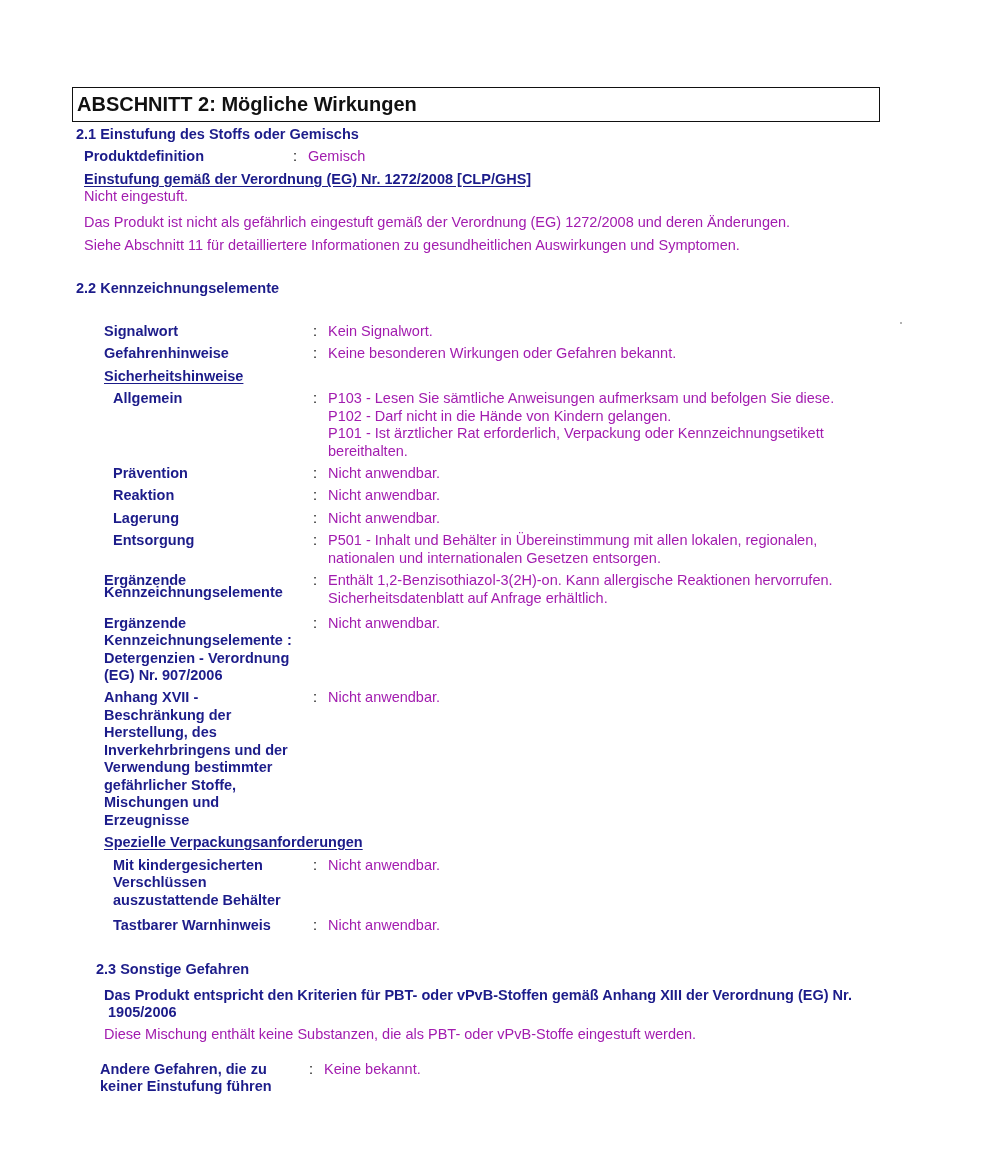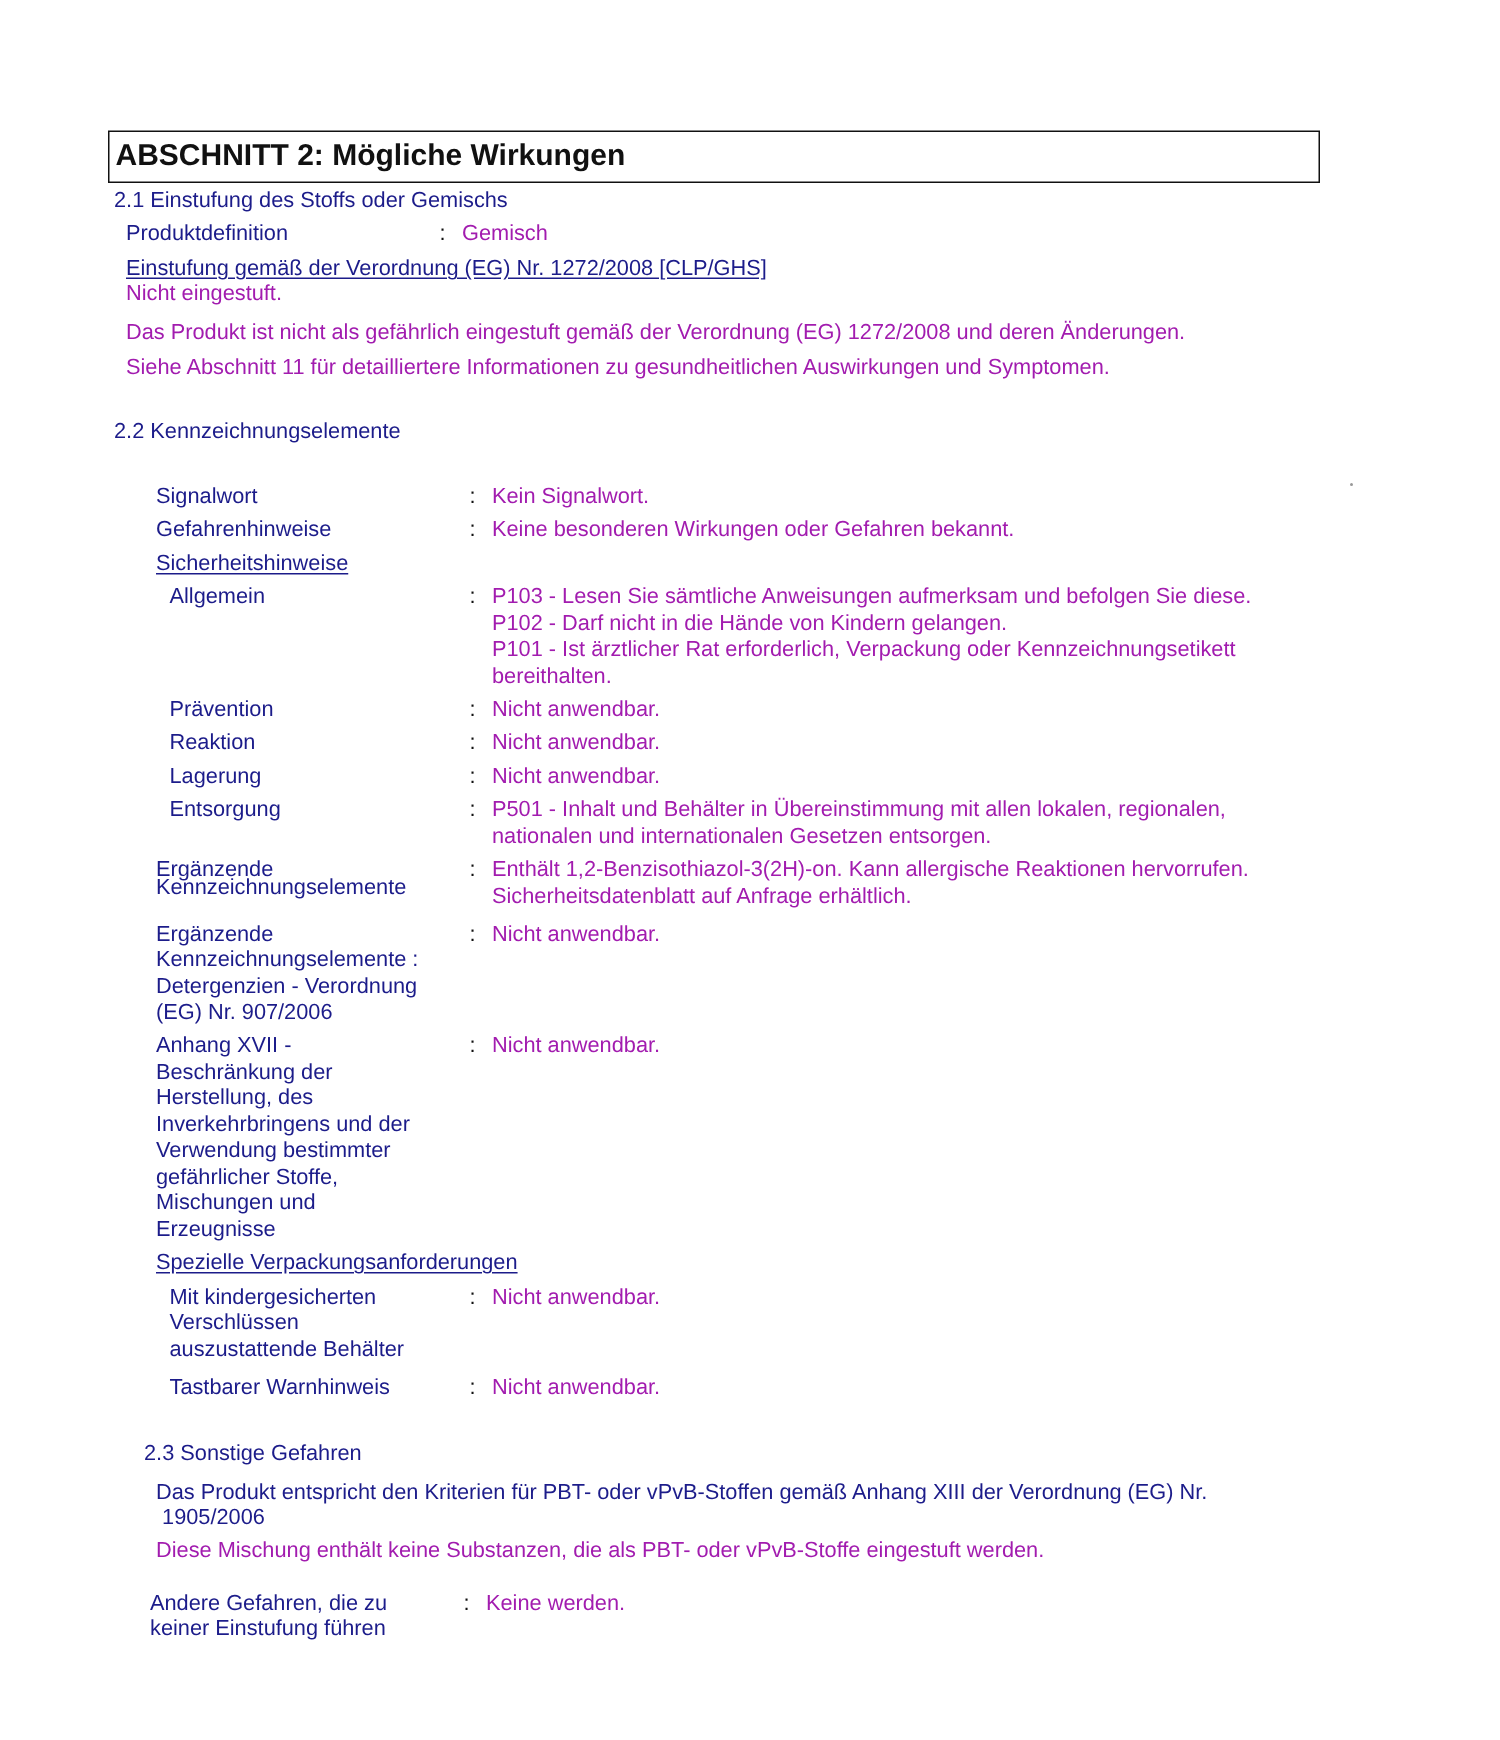--- a/index.html
+++ b/index.html
@@ -1,19 +1,19 @@
 <!DOCTYPE html>
 <html><head>
 <meta charset="utf-8">
 <style>
   html, body { margin: 0; padding: 0; background: #ffffff; }
   body { width: 1000px; height: 1160px; position: relative; overflow: hidden;
          font-family: "Liberation Sans", sans-serif; color: #111111; }
   .abs { position: absolute; white-space: nowrap; }
-  .navy { color: #1c1c8a; font-weight: normal; }
+  .navy { color: #1c1c8a; font-weight: bold; }
   .u { text-decoration: underline; text-underline-offset: 2px; }
   .txt { font-size: 14.5px; line-height: 17.5px; color: #a21caf; }
   .lbl { font-size: 14.5px; line-height: 17.5px; }
   .colon { font-size: 14.5px; line-height: 17.5px; color: #111; }
   .header-box { position: absolute; left: 72px; top: 87px; width: 806px; height: 33px;
                 border: 1.5px solid #111; }
   .header-title { position: absolute; left: 4px; top: 4px; font-size: 20px; font-weight: bold;
                   color: #111; line-height: 24px; white-space: nowrap; }
   .dot { position: absolute; width: 2px; height: 2px; background: #999; border-radius: 1px; }
 </style>
@@ -111,13 +111,13 @@
 
 <div class="abs navy" style="left:96px;top:961px;font-size:14.5px;">2.3 Sonstige Gefahren</div>
 
 <div class="abs navy lbl" style="left:104px;top:987px;">Das Produkt entspricht den Kriterien für PBT- oder vPvB-Stoffen gemäß Anhang XIII der Verordnung (EG) Nr.</div>
 <div class="abs navy lbl" style="left:104px;top:1004px;white-space:pre;"> 1905/2006</div>
 <div class="abs txt" style="left:104px;top:1026px;">Diese Mischung enthält keine Substanzen, die als PBT- oder vPvB-Stoffe eingestuft werden.</div>
 
 <div class="abs navy lbl" style="left:100px;top:1061px;">Andere Gefahren, die zu</div>
 <div class="abs navy lbl" style="left:100px;top:1078px;">keiner Einstufung führen</div>
 <div class="abs colon" style="left:309px;top:1061px;">:</div>
-<div class="abs txt" style="left:324px;top:1061px;">Keine werden.</div>
+<div class="abs txt" style="left:324px;top:1061px;">Keine bekannt.</div>
 
 </body></html>

